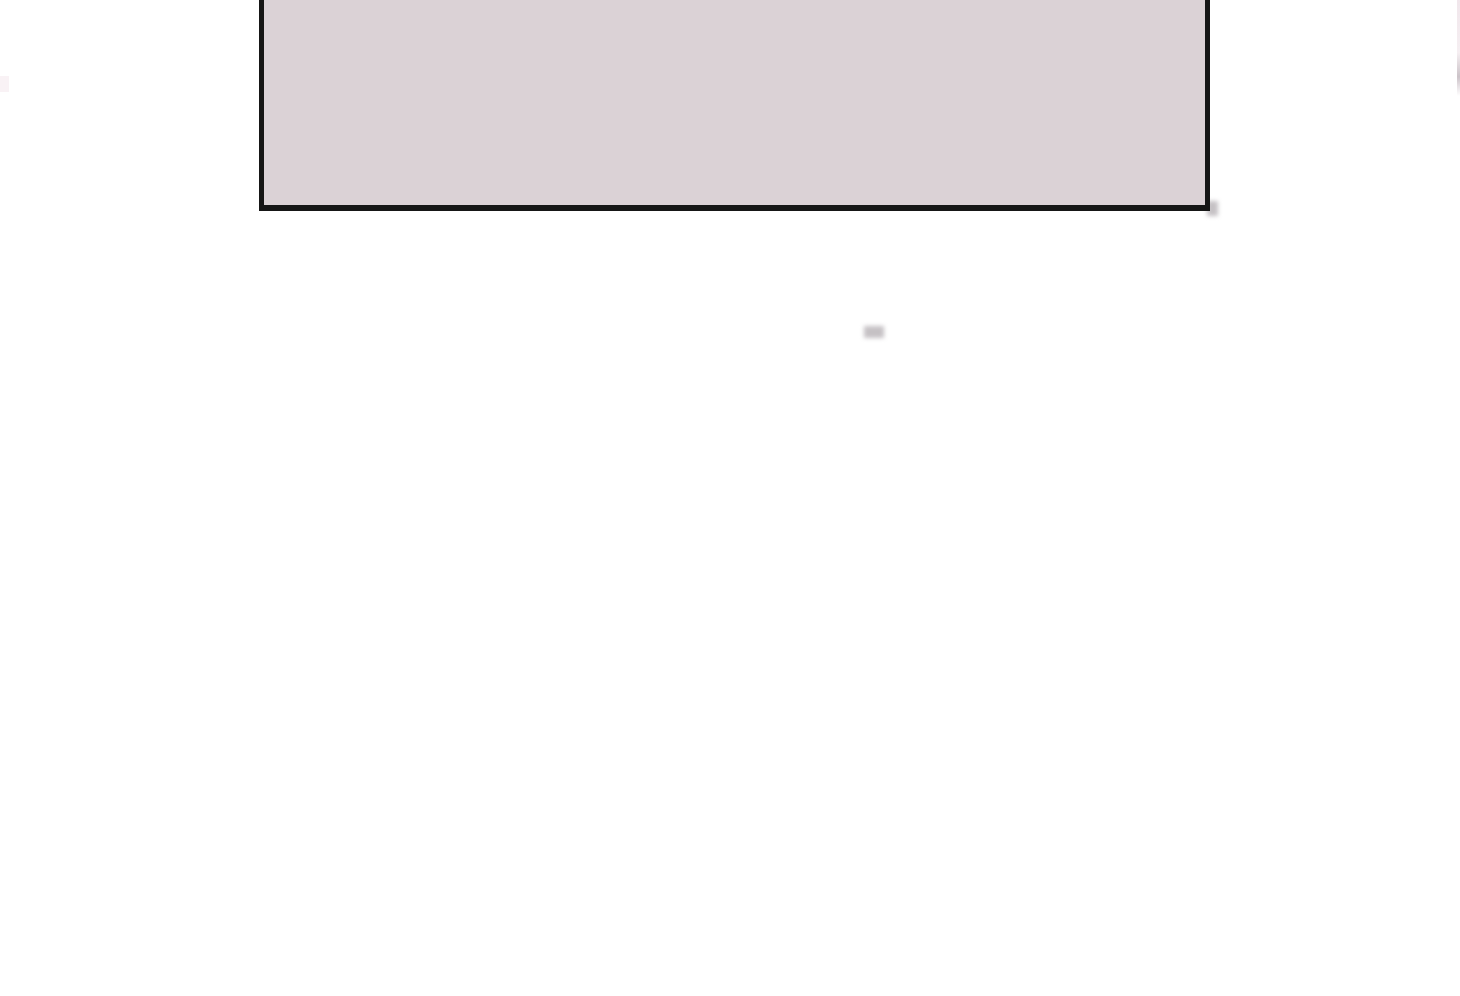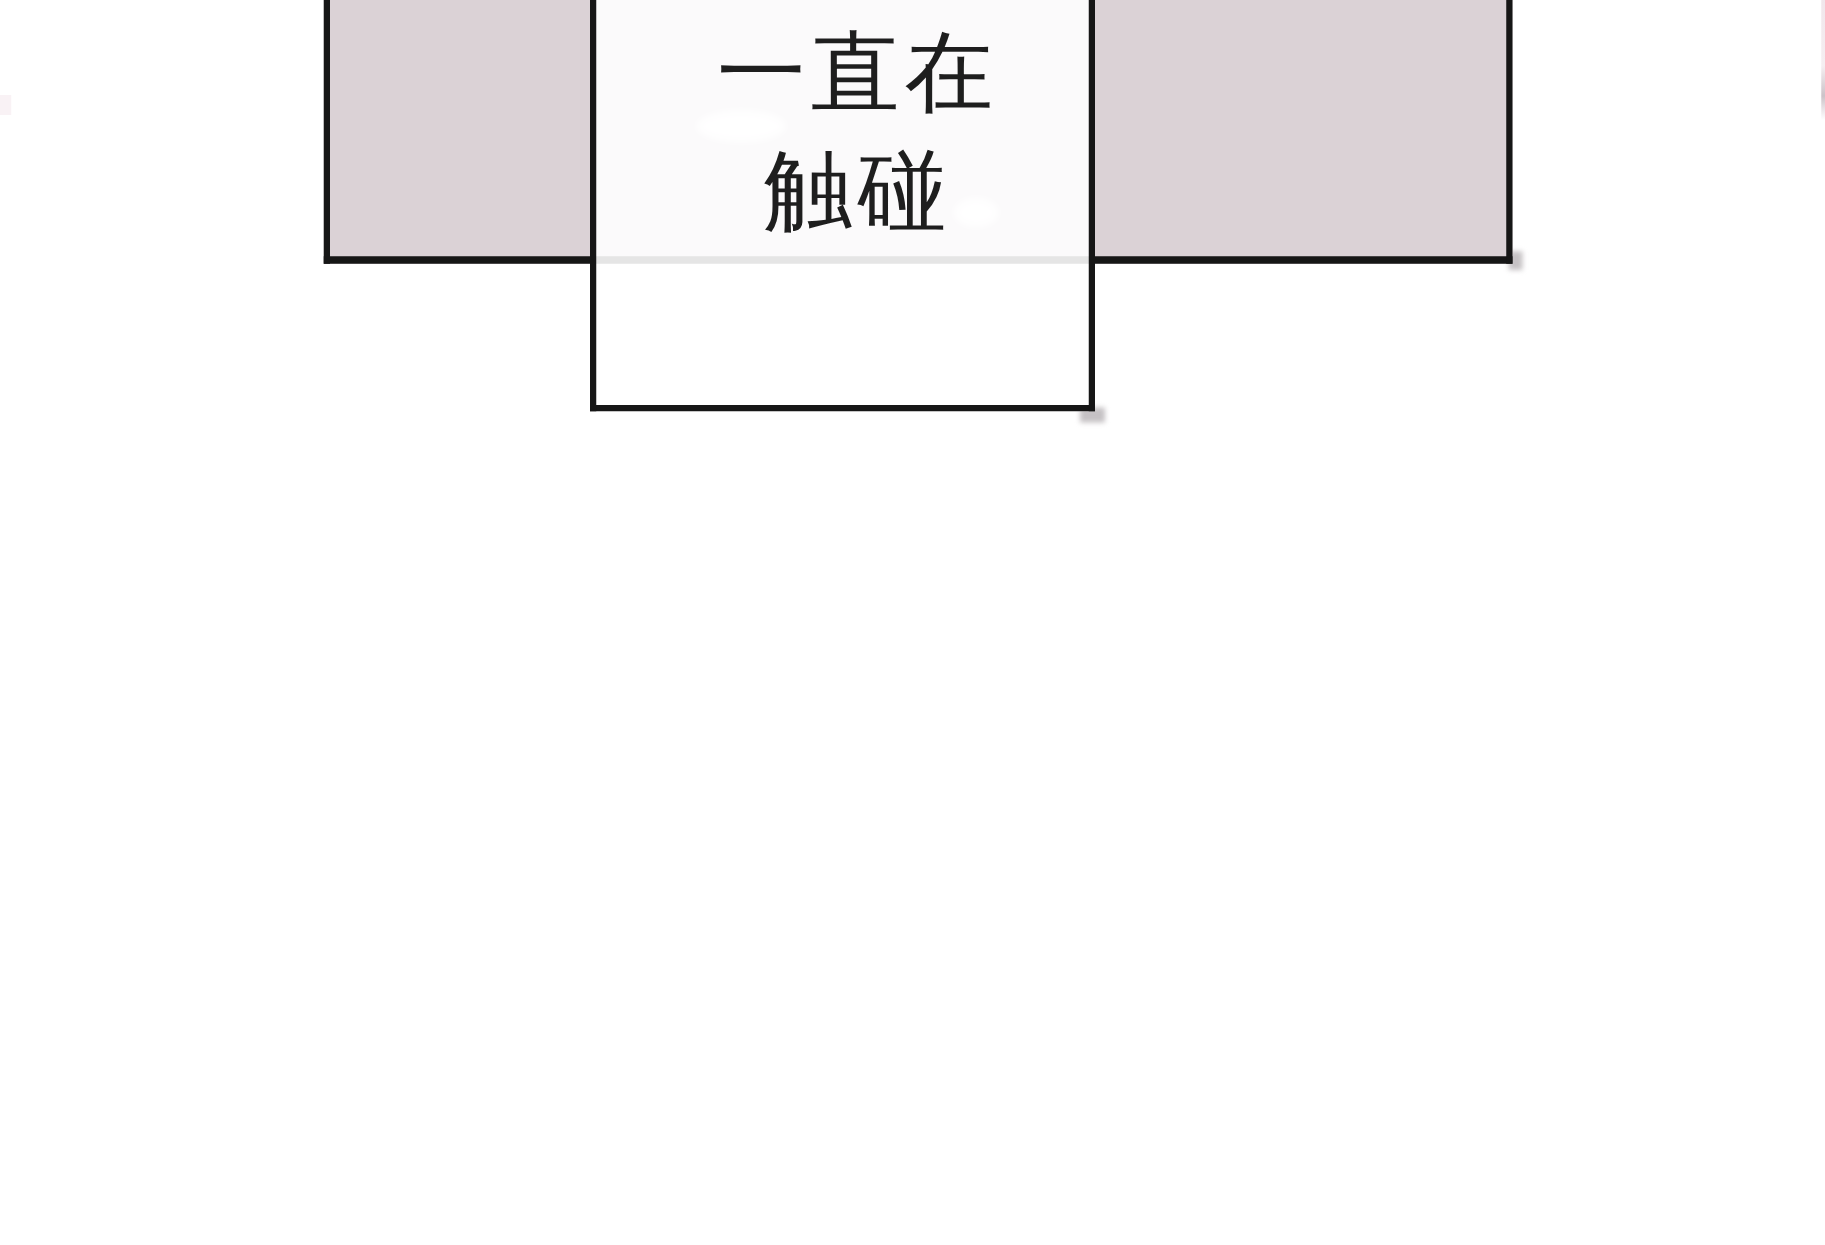--- a/index.html
+++ b/index.html
@@ -107,25 +107,17 @@
 </head>
 <body>
 
 <div class="page">
 
   <div class="corner-shadow panel-corner-shadow"></div>
   <div class="corner-shadow bubble-corner-shadow"></div>
 
   <div class="panel"></div>
 
-  <div class="bubble">
-    <div class="smudge smudge-a"></div>
-    <div class="smudge smudge-b"></div>
-    <div class="bubble-text">
-      <div>一直在</div>
-      <div>触碰</div>
-    </div>
-  </div>
 
   <div class="edge-right"></div>
   <div class="edge-left"></div>
 
 </div>
 
 </body></html>

